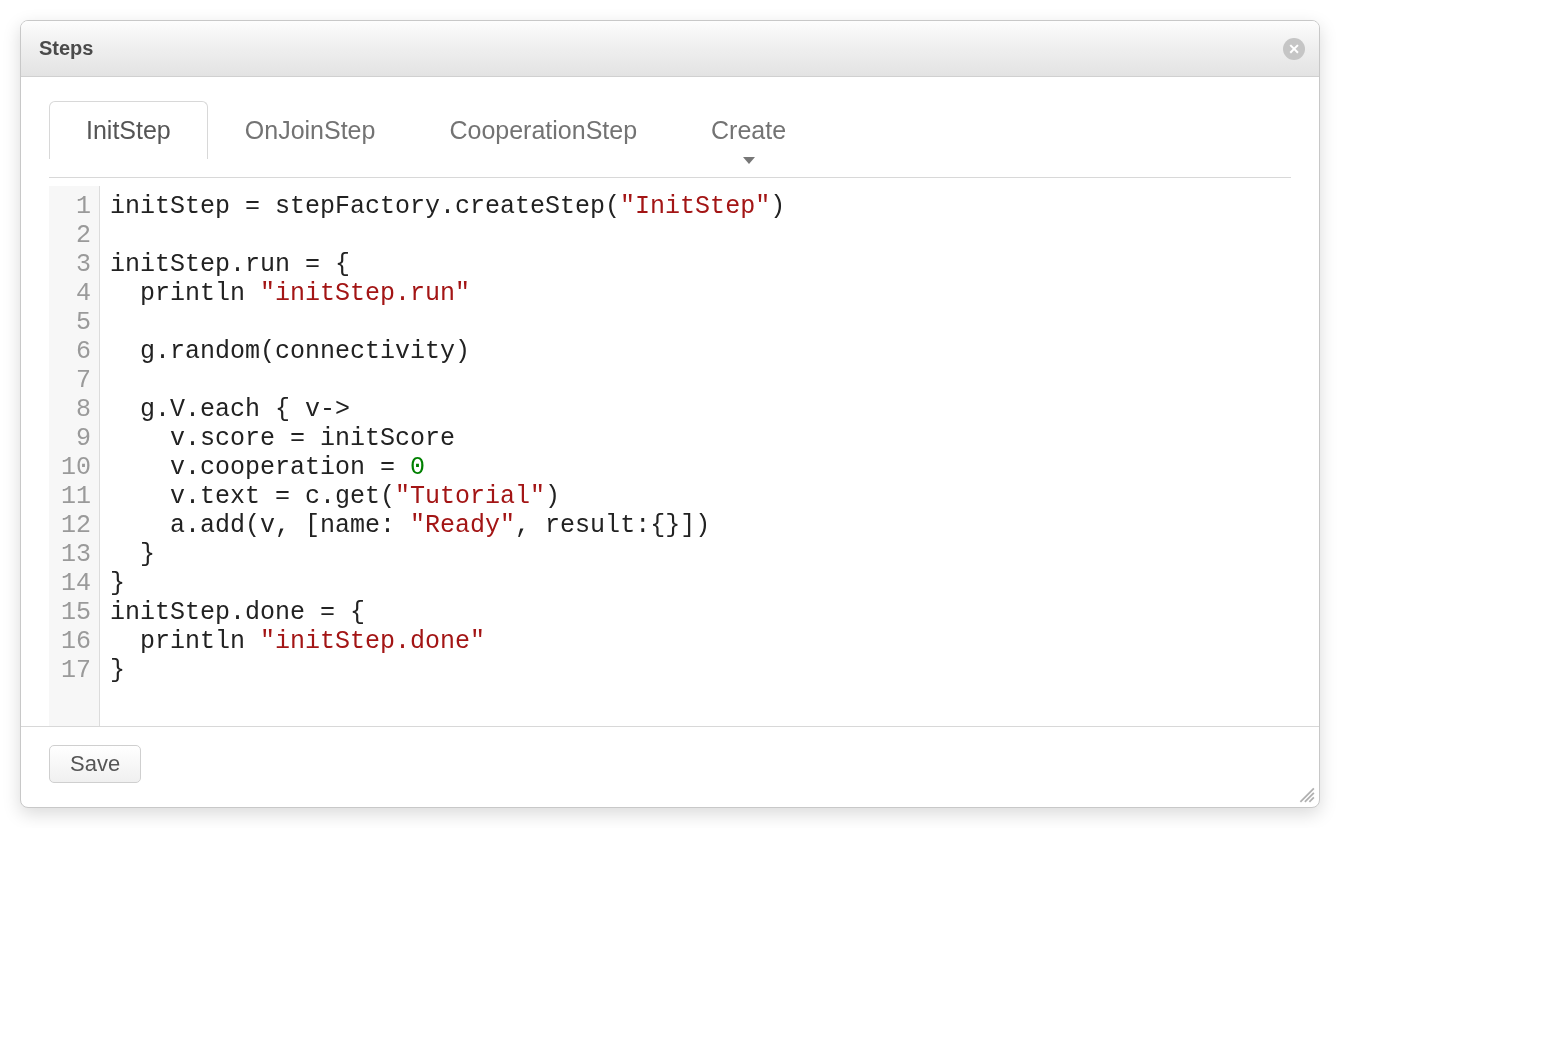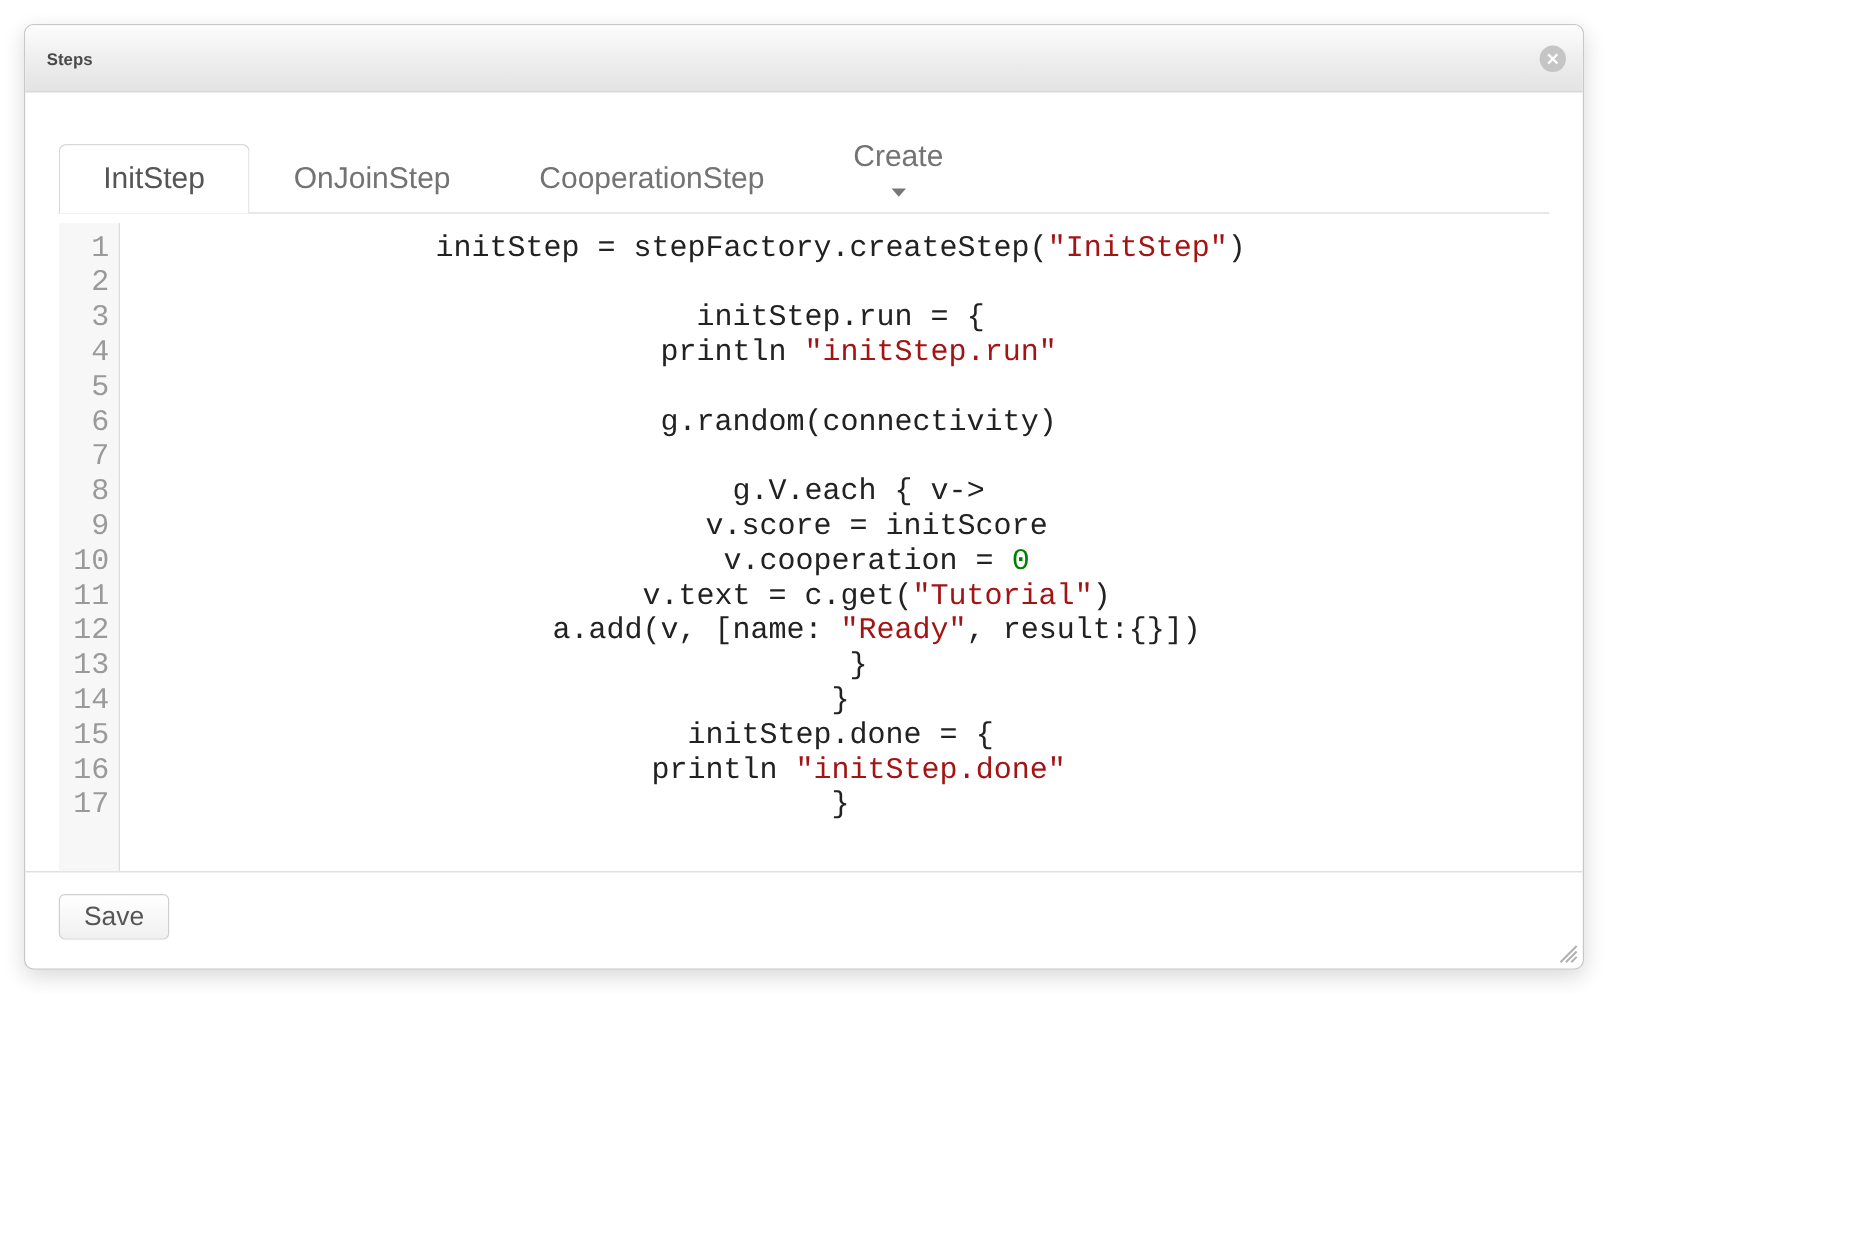--- a/index.html
+++ b/index.html
@@ -21,21 +21,21 @@
   .dialog-titlebar {
     height: 56px;
     background: linear-gradient(to bottom, #fdfdfd 0%, #f1f1f1 40%, #e3e3e3 100%);
     border-bottom: 1px solid #d0d0d0;
     display: flex;
     align-items: center;
     padding: 0 18px;
     position: relative;
   }
   .dialog-title {
-    font-size: 14px;
+    font-size: 20px;
     font-weight: bold;
     color: #4a4a4a;
   }
   .close-btn {
     position: absolute;
     right: 14px;
     top: 50%;
     transform: translateY(-50%);
     width: 22px;
     height: 22px;
@@ -49,21 +49,21 @@
     justify-content: center;
     cursor: pointer;
     line-height: 1;
   }
   .dialog-body {
     padding: 24px 28px 0 28px;
   }
   .tab-row {
     display: flex;
     border-bottom: 1px solid #d8d8d8;
-    align-items: flex-end;
+    align-items: flex-start;
     gap: 0;
   }
   .tab {
     padding: 14px 36px;
     font-size: 25px;
     color: #737373;
     cursor: pointer;
     border: 1px solid transparent;
     border-bottom: none;
     margin-bottom: -1px;
@@ -108,21 +108,20 @@
     padding: 6px 8px 6px 12px;
     user-select: none;
     white-space: pre;
   }
   .code {
     padding: 6px 0 6px 10px;
     white-space: pre;
     color: #222;
     flex: 1;
     overflow-x: auto;
-    text-align: center;
   }
   .tok-str { color: #a31515; }
   .tok-num { color: #008000; }
   .dialog-footer {
     border-top: 1px solid #d8d8d8;
     padding: 18px 28px 24px;
     display: flex;
     justify-content: flex-start;
   }
   .save-btn {

